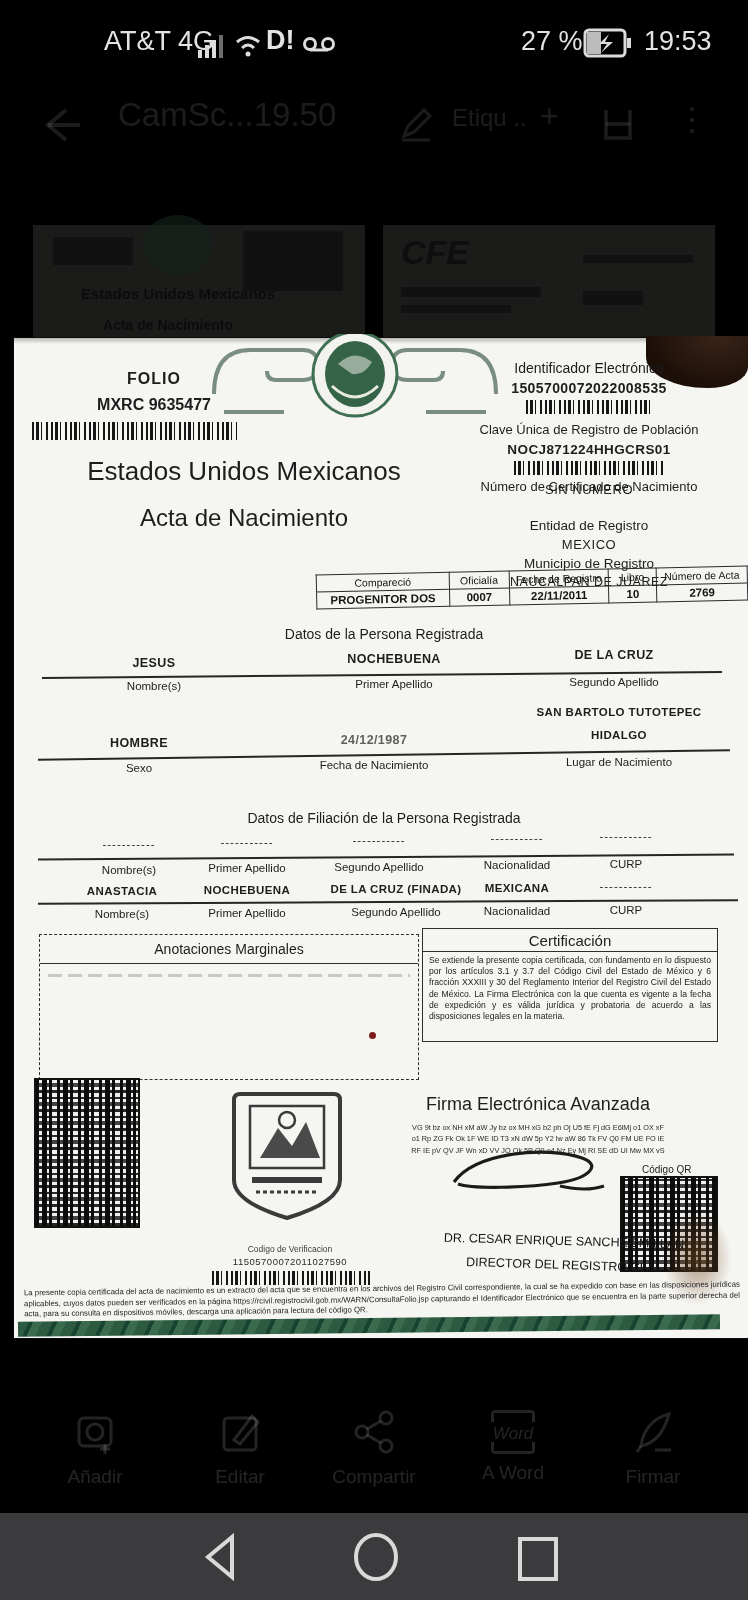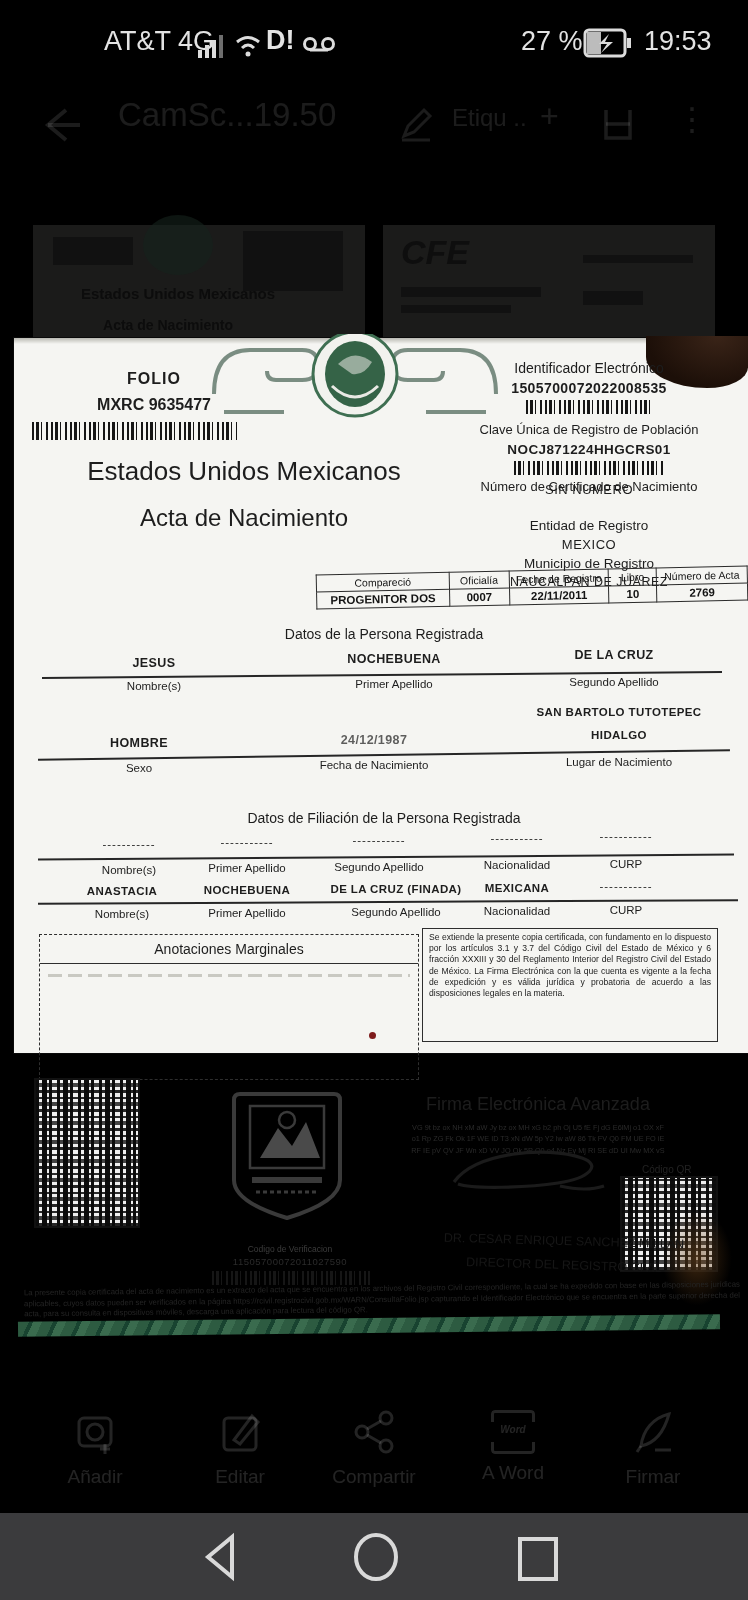--- a/index.html
+++ b/index.html
@@ -10,21 +10,21 @@
   
   .sb{color:#e3e3e3;font-size:27px;}
   
   .appbar{color:rgba(255,255,255,0.11);}
   .appbar svg{stroke:rgba(255,255,255,0.11);}
   
   .thumb{background:#1b1b1a;}
   .thumb .tl{color:#0c0c0c;font-weight:bold;}
   .dimbar{background:#111;}
   
-  #doc{left:14px;top:338px;width:734px;height:715px;background:#f5f5f2;
+  #doc{left:14px;top:338px;width:734px;height:1000px;background:#f5f5f2;
        box-shadow:0 0 0 1px #0a0a0a;}
   #doc .d{position:absolute;color:#1d1d1d;}
   .bc{background:repeating-linear-gradient(90deg,#161616 0 2px,transparent 2px 4px,
       #161616 4px 7px,transparent 7px 9px,#161616 9px 10px,transparent 10px 14px,
       #161616 14px 16px,transparent 16px 19px);}
   .qr{background:
       repeating-linear-gradient(0deg,rgba(10,10,10,.88) 0 3px,transparent 3px 6px,rgba(10,10,10,.75) 6px 10px,transparent 10px 13px,rgba(10,10,10,.85) 13px 15px,transparent 15px 19px),
       repeating-linear-gradient(90deg,#0d0d0d 0 3px,#efefef 3px 6px,#0d0d0d 6px 11px,#efefef 11px 13px,#0d0d0d 13px 16px,#efefef 16px 21px);
       outline:2px solid #111;}
   .rule{border-top:2px solid #262626;height:0;}
@@ -34,21 +34,21 @@
   .regtbl td{border:1.6px solid #2b2b2b;text-align:center;padding:2px 4px;color:#141414;}
   .regtbl .h{font-size:10.5px;}
   .regtbl .v{font-size:11.5px;font-weight:bold;}
   .box{border:1.8px solid #2e2e2e;}
   .greenstrip{background:repeating-linear-gradient(115deg,#2d5b41 0 10px,#184330 10px 14px,#3a6b4e 14px 22px);}
   
   .btool{color:rgba(255,255,255,0.14);}
   .btool svg{stroke:rgba(255,255,255,0.14);}
   .btool .itm{position:absolute;width:150px;text-align:center;}
   .btool .lbl{font-size:19px;margin-top:6px;}
-  .wor600{font-style:italic;font-weight:bold;font-size:10px;}
+  .wor600{font-style:italic;font-weight:normal;font-size:17px;}
   
   #nav{left:0;top:1513px;width:748px;height:87px;background:#3b3b3d;}
   #nav svg{stroke:#d9d9d9;}
 </style>
 </head>
 <body>
 
 <div id="screen">
 
   <div class="abs sb" style="left:104px;top:26px;">AT&amp;T 4G</div>
@@ -235,20 +235,21 @@
     <div class="d ctr lab" style="left:448px;top:567px;width:110px;">Nacionalidad</div>
     <div class="d ctr lab" style="left:562px;top:566px;width:100px;">CURP</div>
 
     <div class="d box" style="left:25px;top:596px;width:378px;height:144px;border-style:dashed;">
       <div class="ctr" style="font-size:14px;padding-top:6px;border-bottom:1.6px solid #2e2e2e;padding-bottom:6px;">Anotaciones Marginales</div>
       <div style="margin:10px 8px;height:3px;background:repeating-linear-gradient(90deg,#c9c9c2 0 14px,transparent 14px 20px);"></div>
     </div>
     <div class="d" style="left:355px;top:694px;width:7px;height:7px;border-radius:50%;background:#7e1c1c;"></div>
 
     <div class="d box" style="left:408px;top:590px;width:294px;height:112px;">
+      <div class="ctr" style="font-size:15px;padding:3px 0 2px;border-bottom:1.6px solid #2e2e2e;">Certificación</div>
       <div style="font-size:8.6px;line-height:1.3;padding:3px 6px;text-align:justify;color:#1c1c1c;">Se extiende la presente copia certificada, con fundamento en lo dispuesto por los artículos 3.1 y 3.7 del Código Civil del Estado de México y 6 fracción XXXIII y 30 del Reglamento Interior del Registro Civil del Estado de México. La Firma Electrónica con la que cuenta es vigente a la fecha de expedición y es válida jurídica y probatoria de acuerdo a las disposiciones legales en la materia.</div>
     </div>
 
     <div class="d qr" style="left:22px;top:742px;width:102px;height:146px;"></div>
 
     <div class="d" style="left:212px;top:750px;">
       <svg width="122" height="136" viewBox="0 0 122 136" fill="none" stroke="#3a3a3a">
         <path d="M14 6 h94 q6 0 6 6 v80 q0 22 -53 38 q-53 -16 -53 -38 v-80 q0 -6 6 -6 z" stroke-width="4"></path>
         <rect x="24" y="18" width="74" height="62" stroke-width="2.5"></rect>
         <path d="M34 70 L52 40 L66 58 L80 34 L94 70 z" fill="#4a4a4a" stroke="none"></path>

